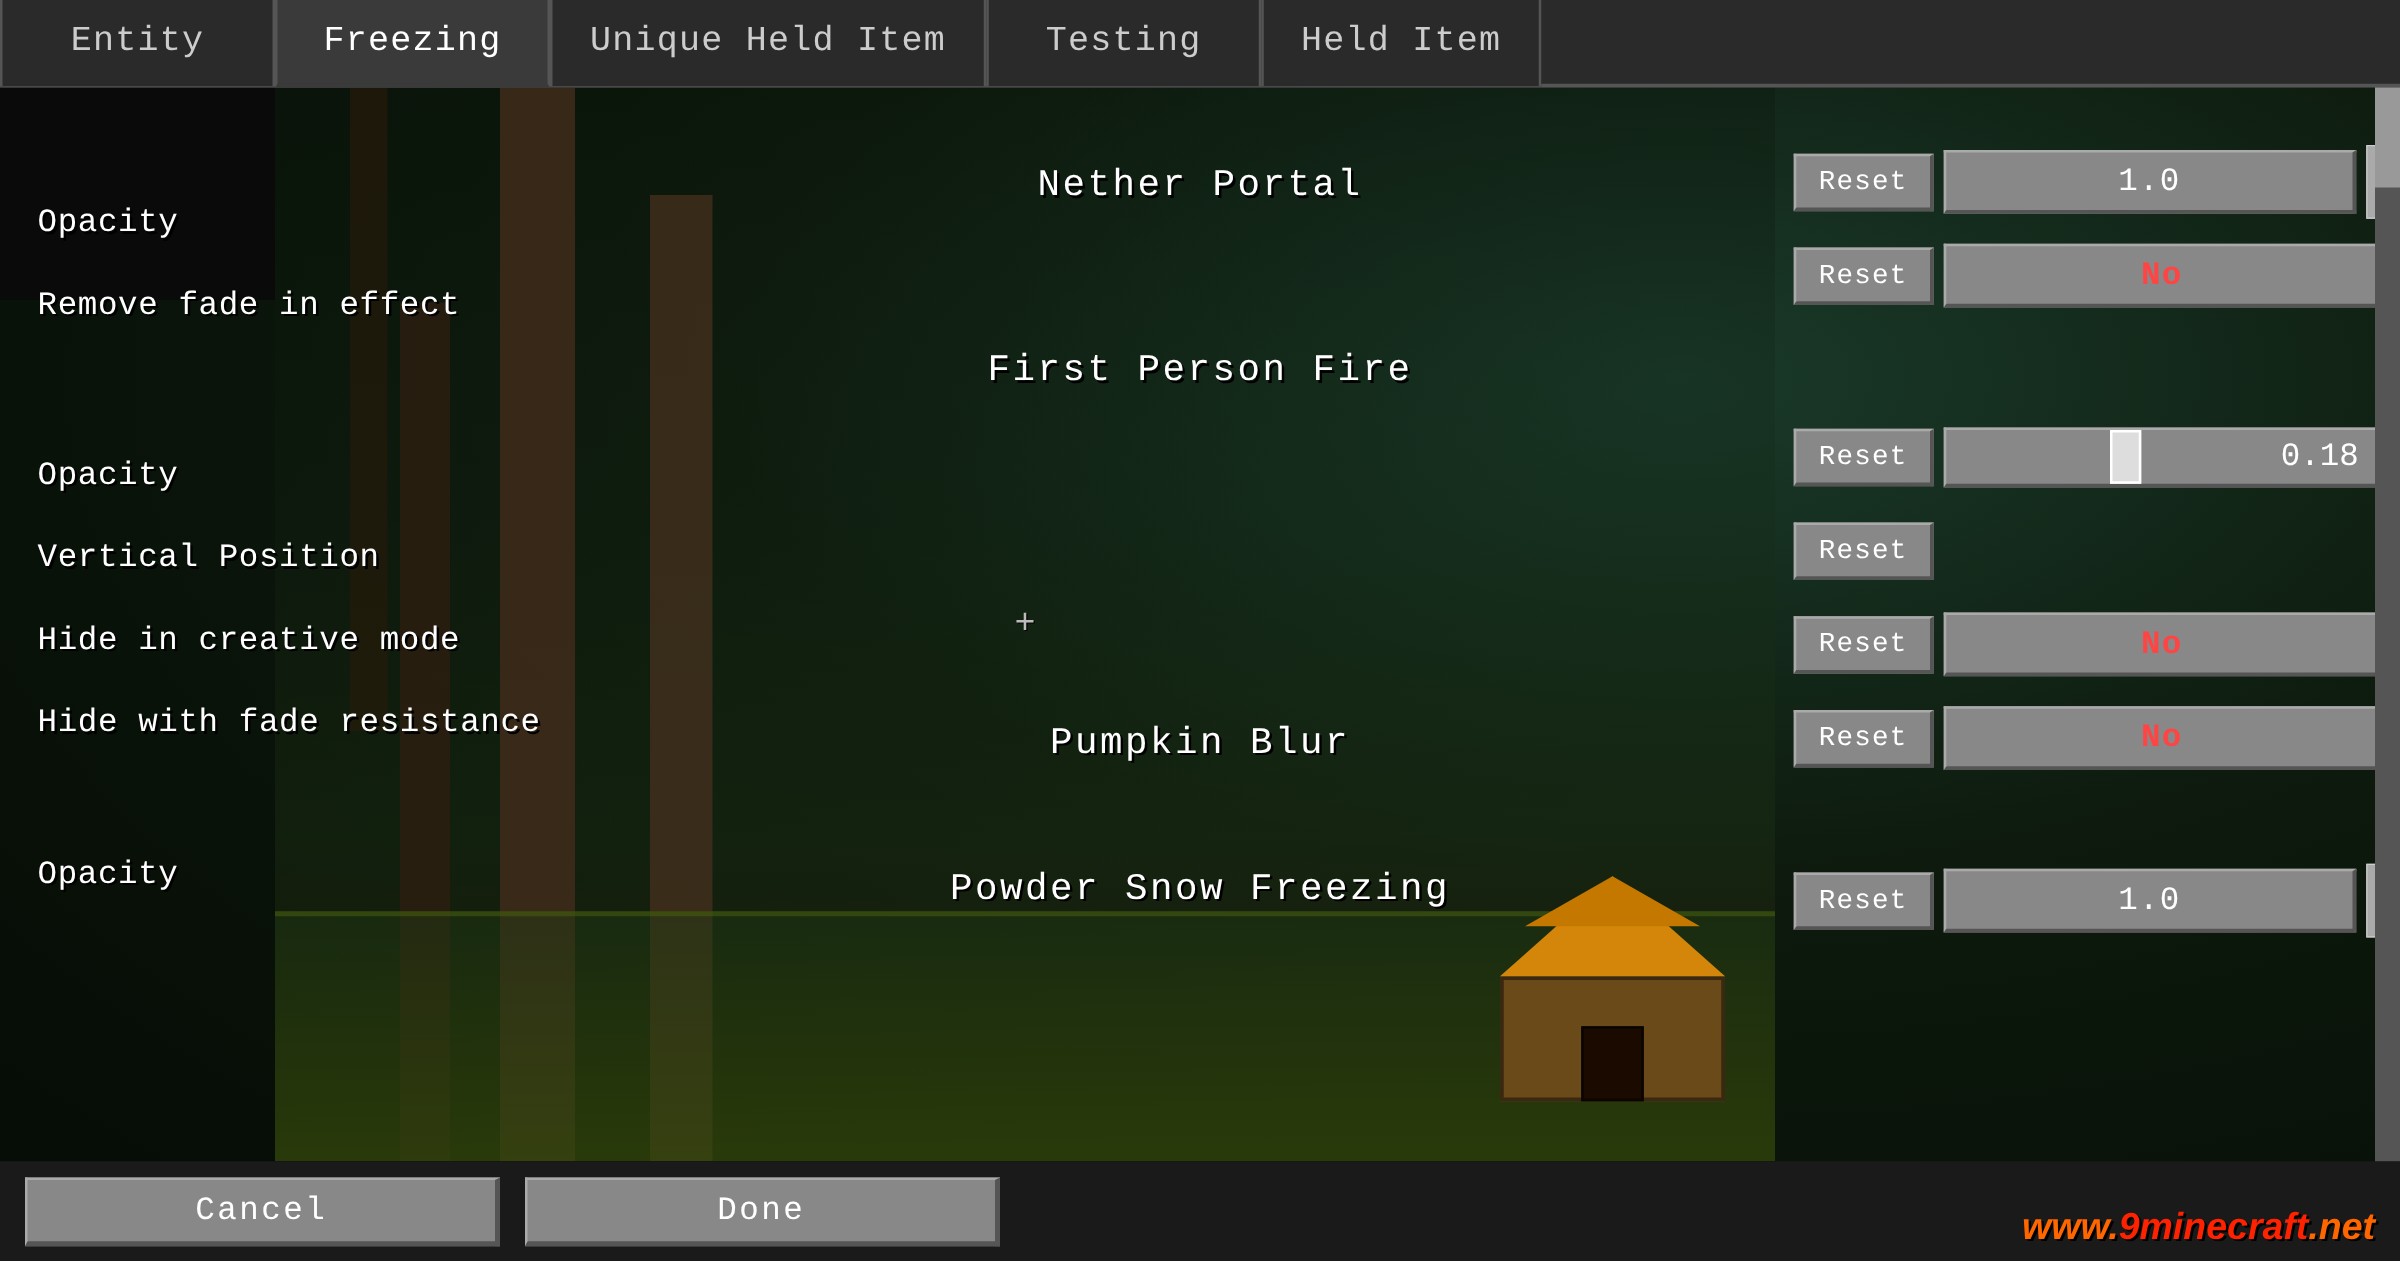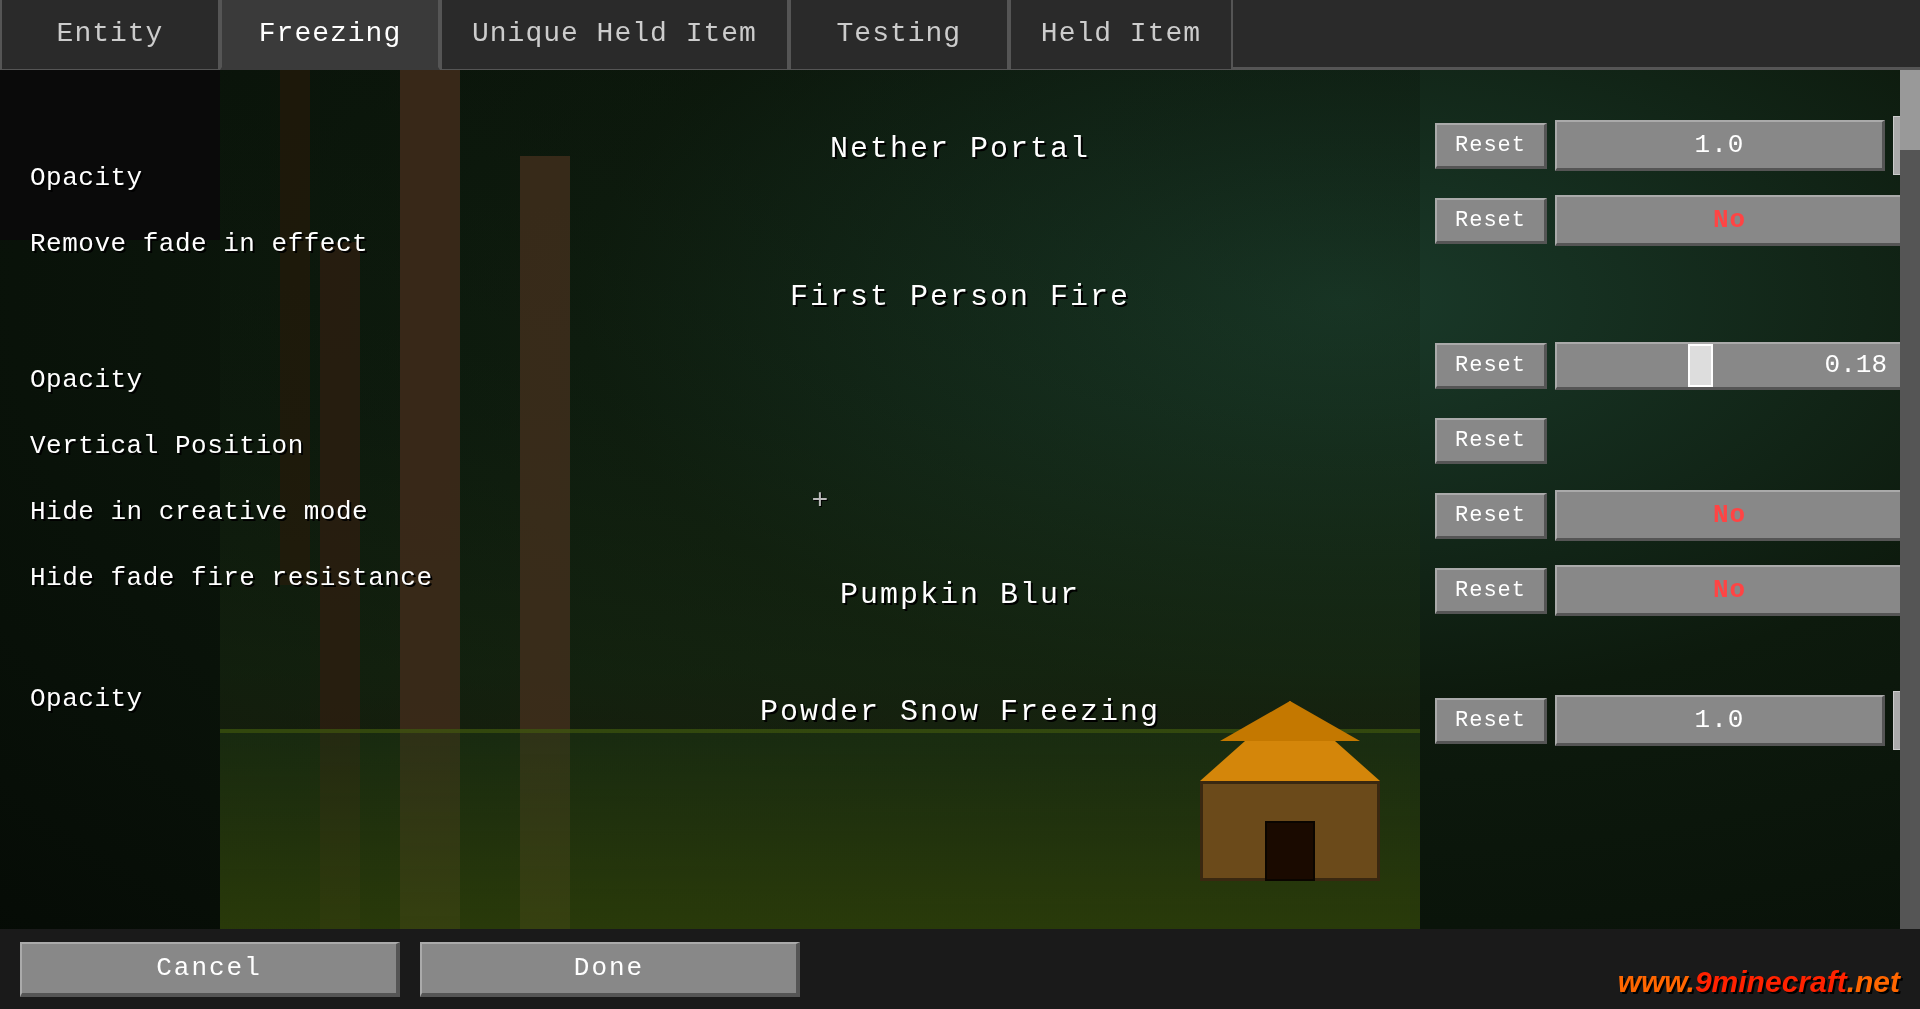--- a/index.html
+++ b/index.html
@@ -348,21 +348,21 @@
   <div class="setting-label">
     <span>Opacity</span>
   </div>
   <div class="setting-label">
     <span>Vertical Position</span>
   </div>
   <div class="setting-label">
     <span>Hide in creative mode</span>
   </div>
   <div class="setting-label">
-    <span>Hide fade fire resistance</span>
+    <span>Hide with fade resistance</span>
   </div>
 
   <div style="height:55px;"></div>
   <div class="setting-label">
     <span>Opacity</span>
   </div>
 </div>
 
 <div class="controls-panel">
 

